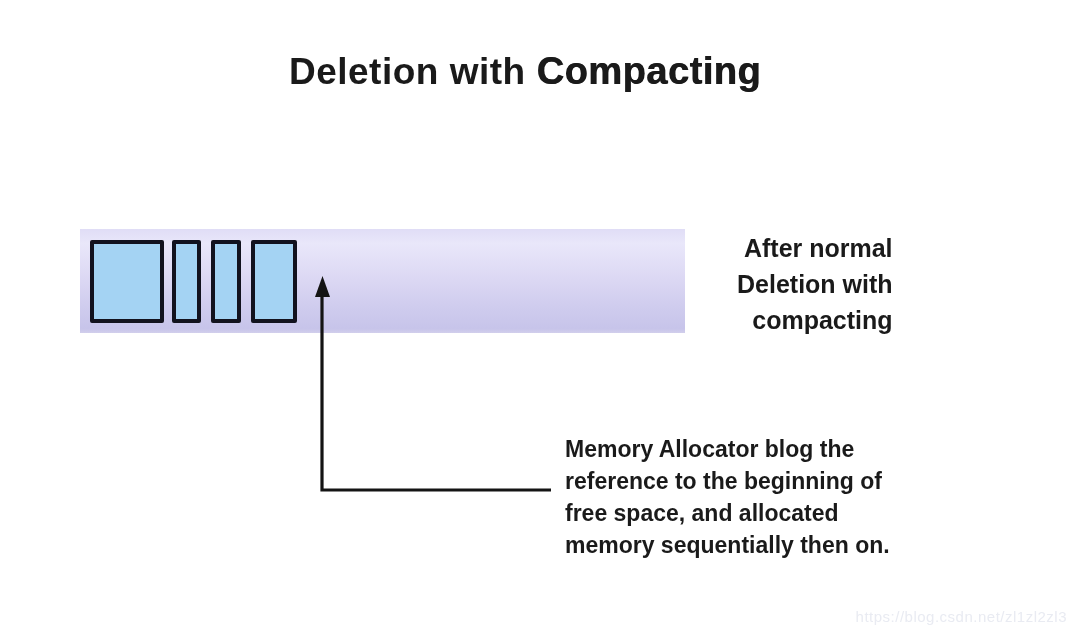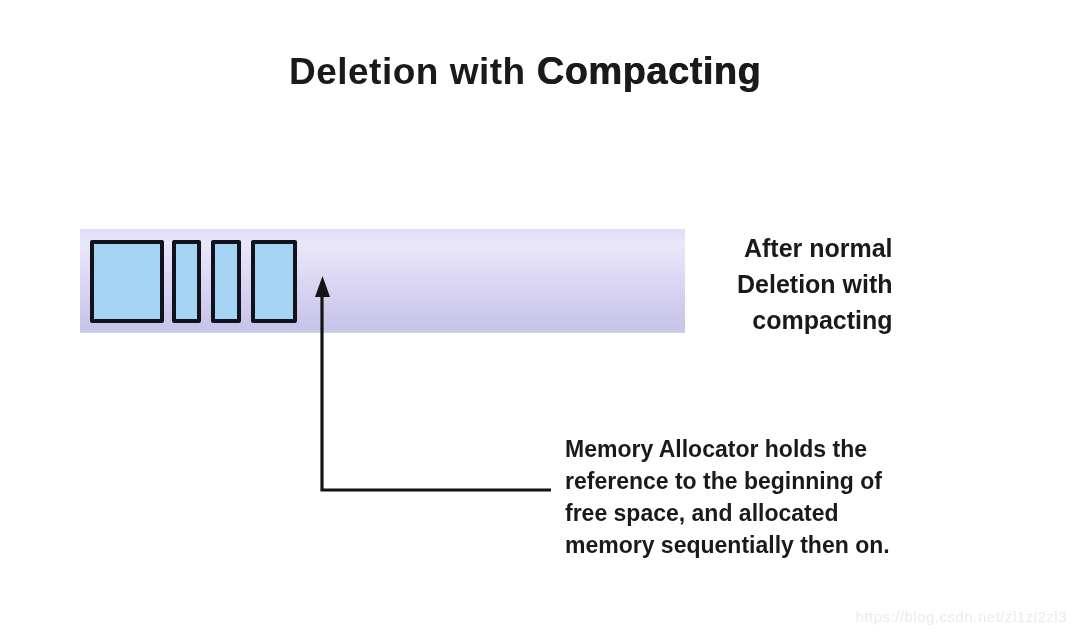--- a/index.html
+++ b/index.html
@@ -112,20 +112,20 @@
 
   <svg class="arrow" viewBox="0 0 1073 637" xmlns="http://www.w3.org/2000/svg">
     <path d="M551 490 L322 490 L322 292" fill="none" stroke="#141414" stroke-width="3.2"></path>
     <polygon points="322.5,276 315,297 330,297" fill="#141414"></polygon>
   </svg>
 
   <div class="side-label">After normal
 Deletion with
 compacting</div>
 
-  <div class="annotation">Memory Allocator holds the
+  <div class="annotation">Memory Allocator blog the
 reference to the beginning of
 free space, and allocated
 memory sequentially then on.</div>
 
   <div class="watermark">https://blog.csdn.net/zl1zl2zl3</div>
 
 </div>
 
 </body></html>

